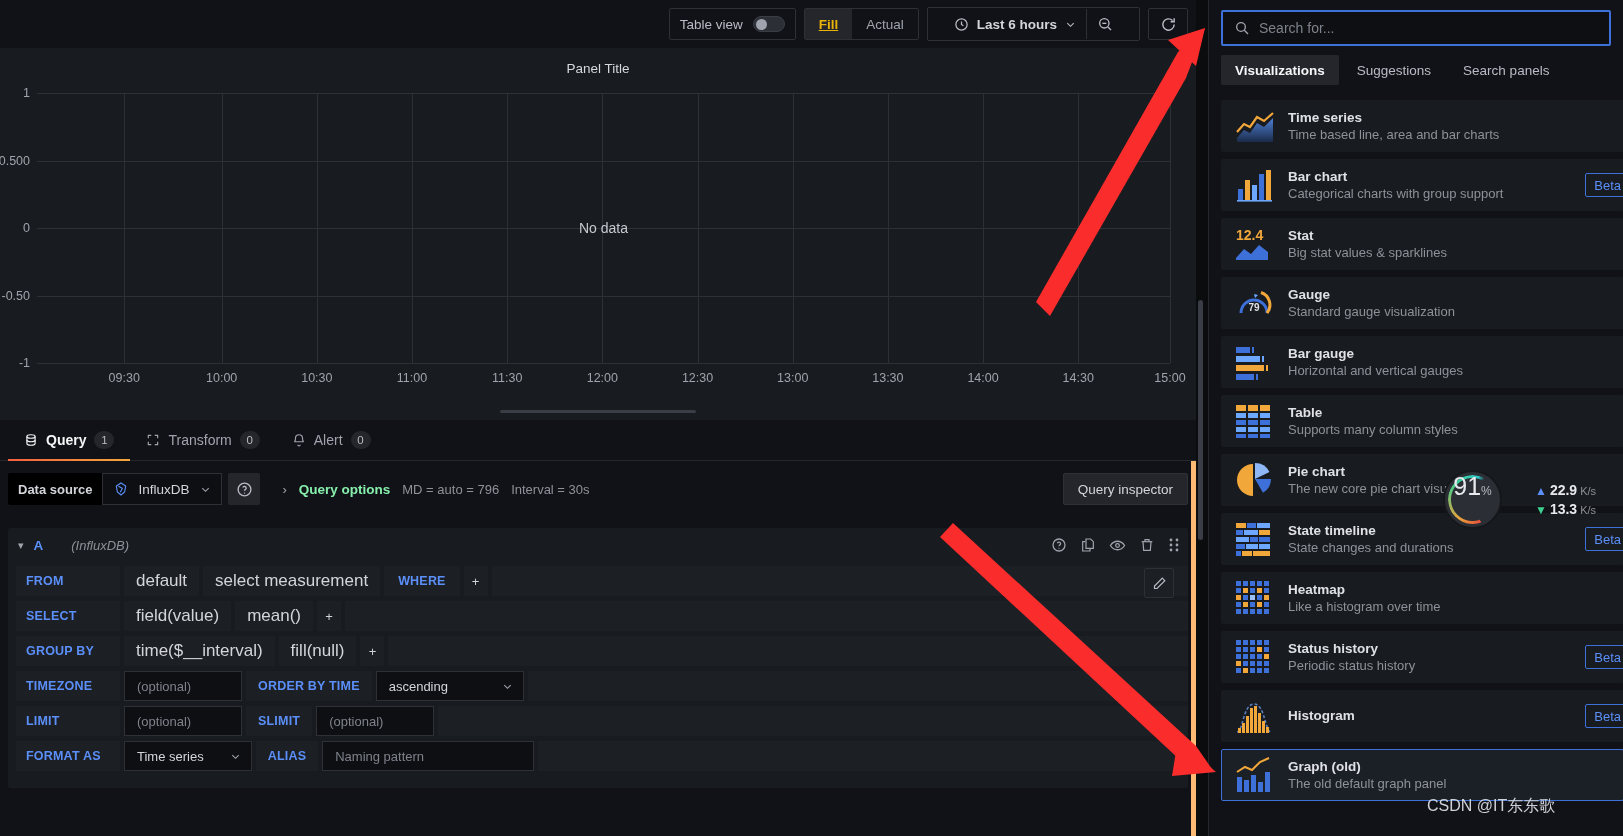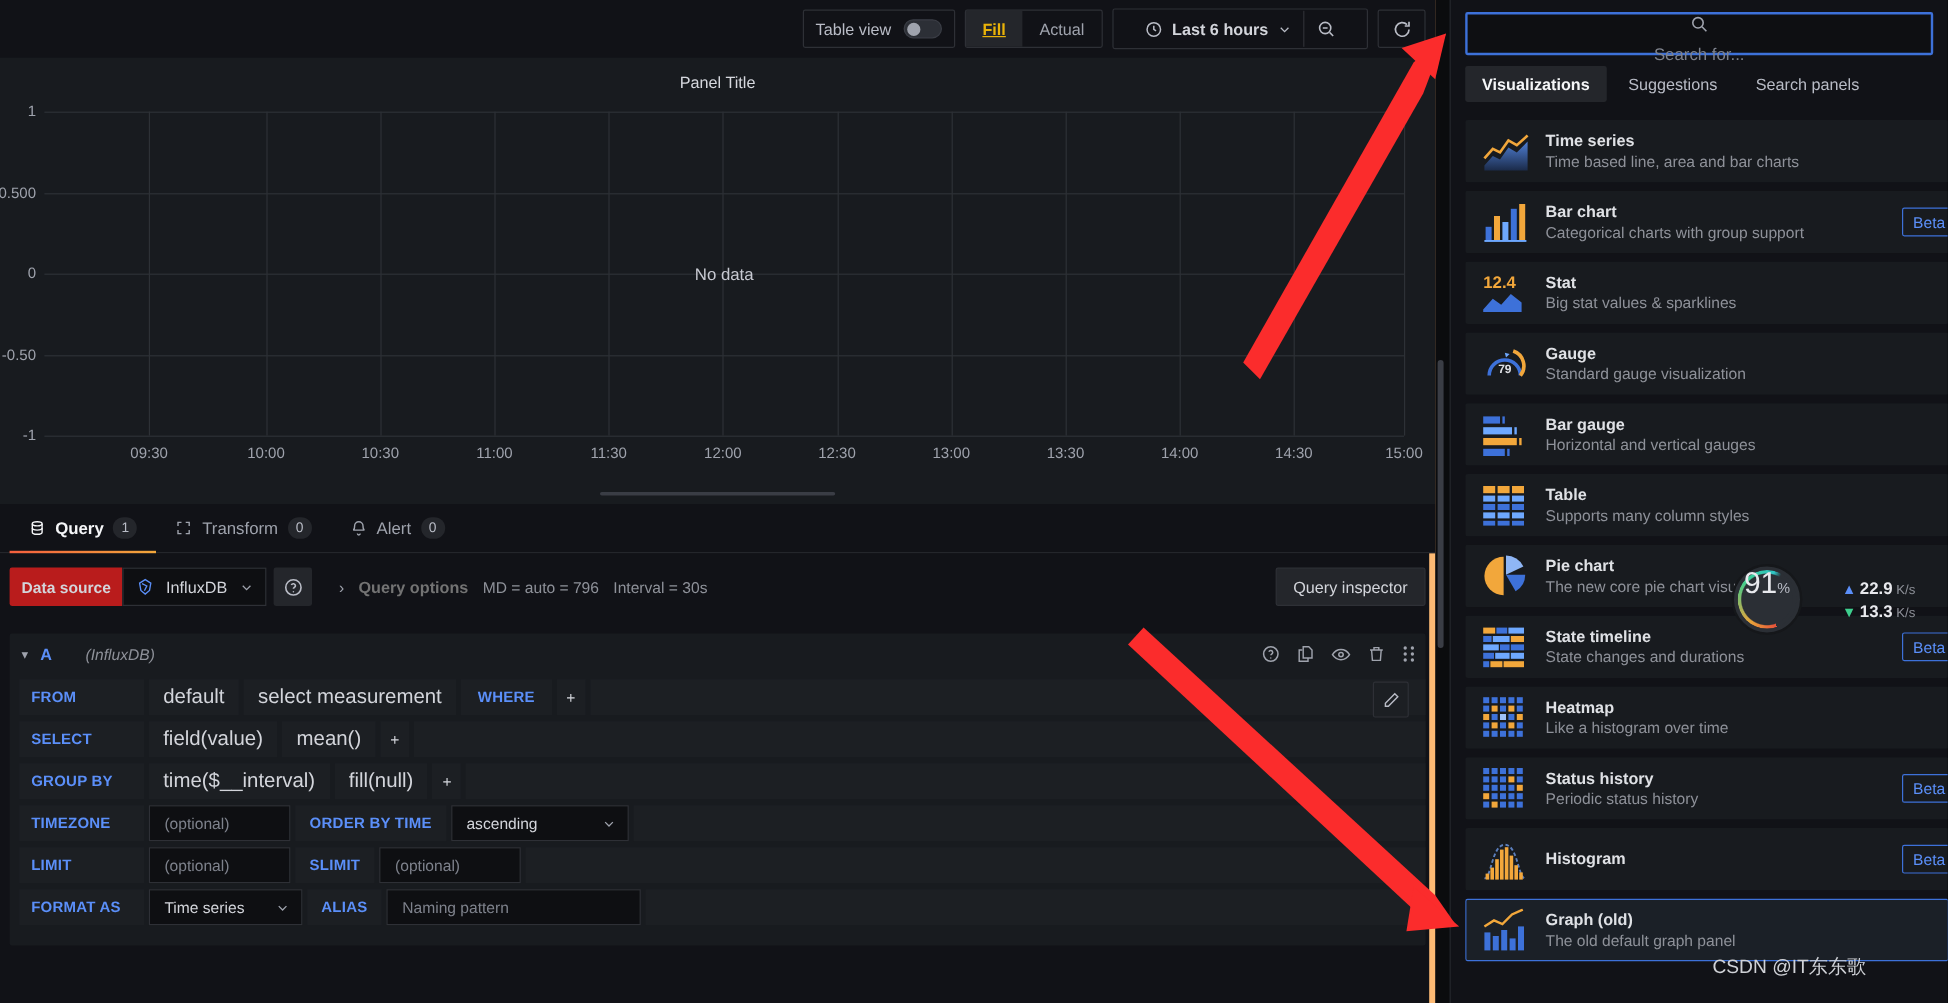--- a/index.html
+++ b/index.html
@@ -130,38 +130,38 @@
   }
 
   
   #ds-row {
     position: absolute; left: 0; top: 461px; width: 1196px; height: 56px;
     display: flex; align-items: center; padding: 0 8px; gap: 0;
   }
   #ds-label {
     height: 32px; display: flex; align-items: center;
     padding: 0 10px; font-size: 13px; font-weight: bold; color: #d3d5db;
-    background: #b91c1c; border-radius: 2px 0 0 2px;
+    background: #000000; border-radius: 2px 0 0 2px;
   }
   #ds-picker {
     height: 32px; display: flex; align-items: center; gap: 9px;
     padding: 0 10px; min-width: 120px;
     background: #0e0f12; border: 1px solid #2e3036;
     font-size: 13.5px; color: #d3d5db;
   }
   #ds-help {
     width: 32px; height: 32px; margin-left: 6px;
     display: flex; align-items: center; justify-content: center;
     background: #24262b; border-radius: 2px;
   }
   #qopts {
     display: flex; align-items: center; gap: 12px; margin-left: 22px;
   }
   #qopts .chev { color: #9fa3ad; font-size: 13px; }
-  #qopts .title { color: #737373; font-size: 13.5px; font-weight: bold; }
+  #qopts .title { color: #86efac; font-size: 13.5px; font-weight: bold; }
   #qopts .meta { color: #8e9199; font-size: 13px; }
   #query-inspector {
     position: absolute; right: 8px; top: 12px;
     height: 32px; padding: 0 14px;
     display: flex; align-items: center;
     background: #24262b; border: 1px solid #2e3036; border-radius: 2px;
     font-size: 13.5px; color: #d3d5db;
   }
 
   
@@ -229,21 +229,21 @@
     position: absolute; left: 1208px; top: 0;
     width: 415px; height: 836px;
     background: #111217;
     border-left: 1px solid #24262b;
   }
   #search-wrap { padding: 10px 12px 0 12px; }
   #search-box {
     height: 36px; border-radius: 2px;
     border: 2px solid #3d71d9;
     background: #0e0f12;
-    display: flex; align-items: center; gap: 9px; padding: 0 11px; flex-direction: column;
+    display: flex; align-items: center; gap: 9px; padding: 0 11px;
   }
   #search-box .ph { color: #7e828c; font-size: 14px; }
   #viz-tabs {
     display: flex; align-items: center; gap: 4px;
     padding: 9px 12px 0 12px;
   }
   .vtab {
     height: 30px; padding: 0 14px; border-radius: 2px;
     display: flex; align-items: center;
     font-size: 13.5px; color: #b9bcc6; white-space: nowrap;

